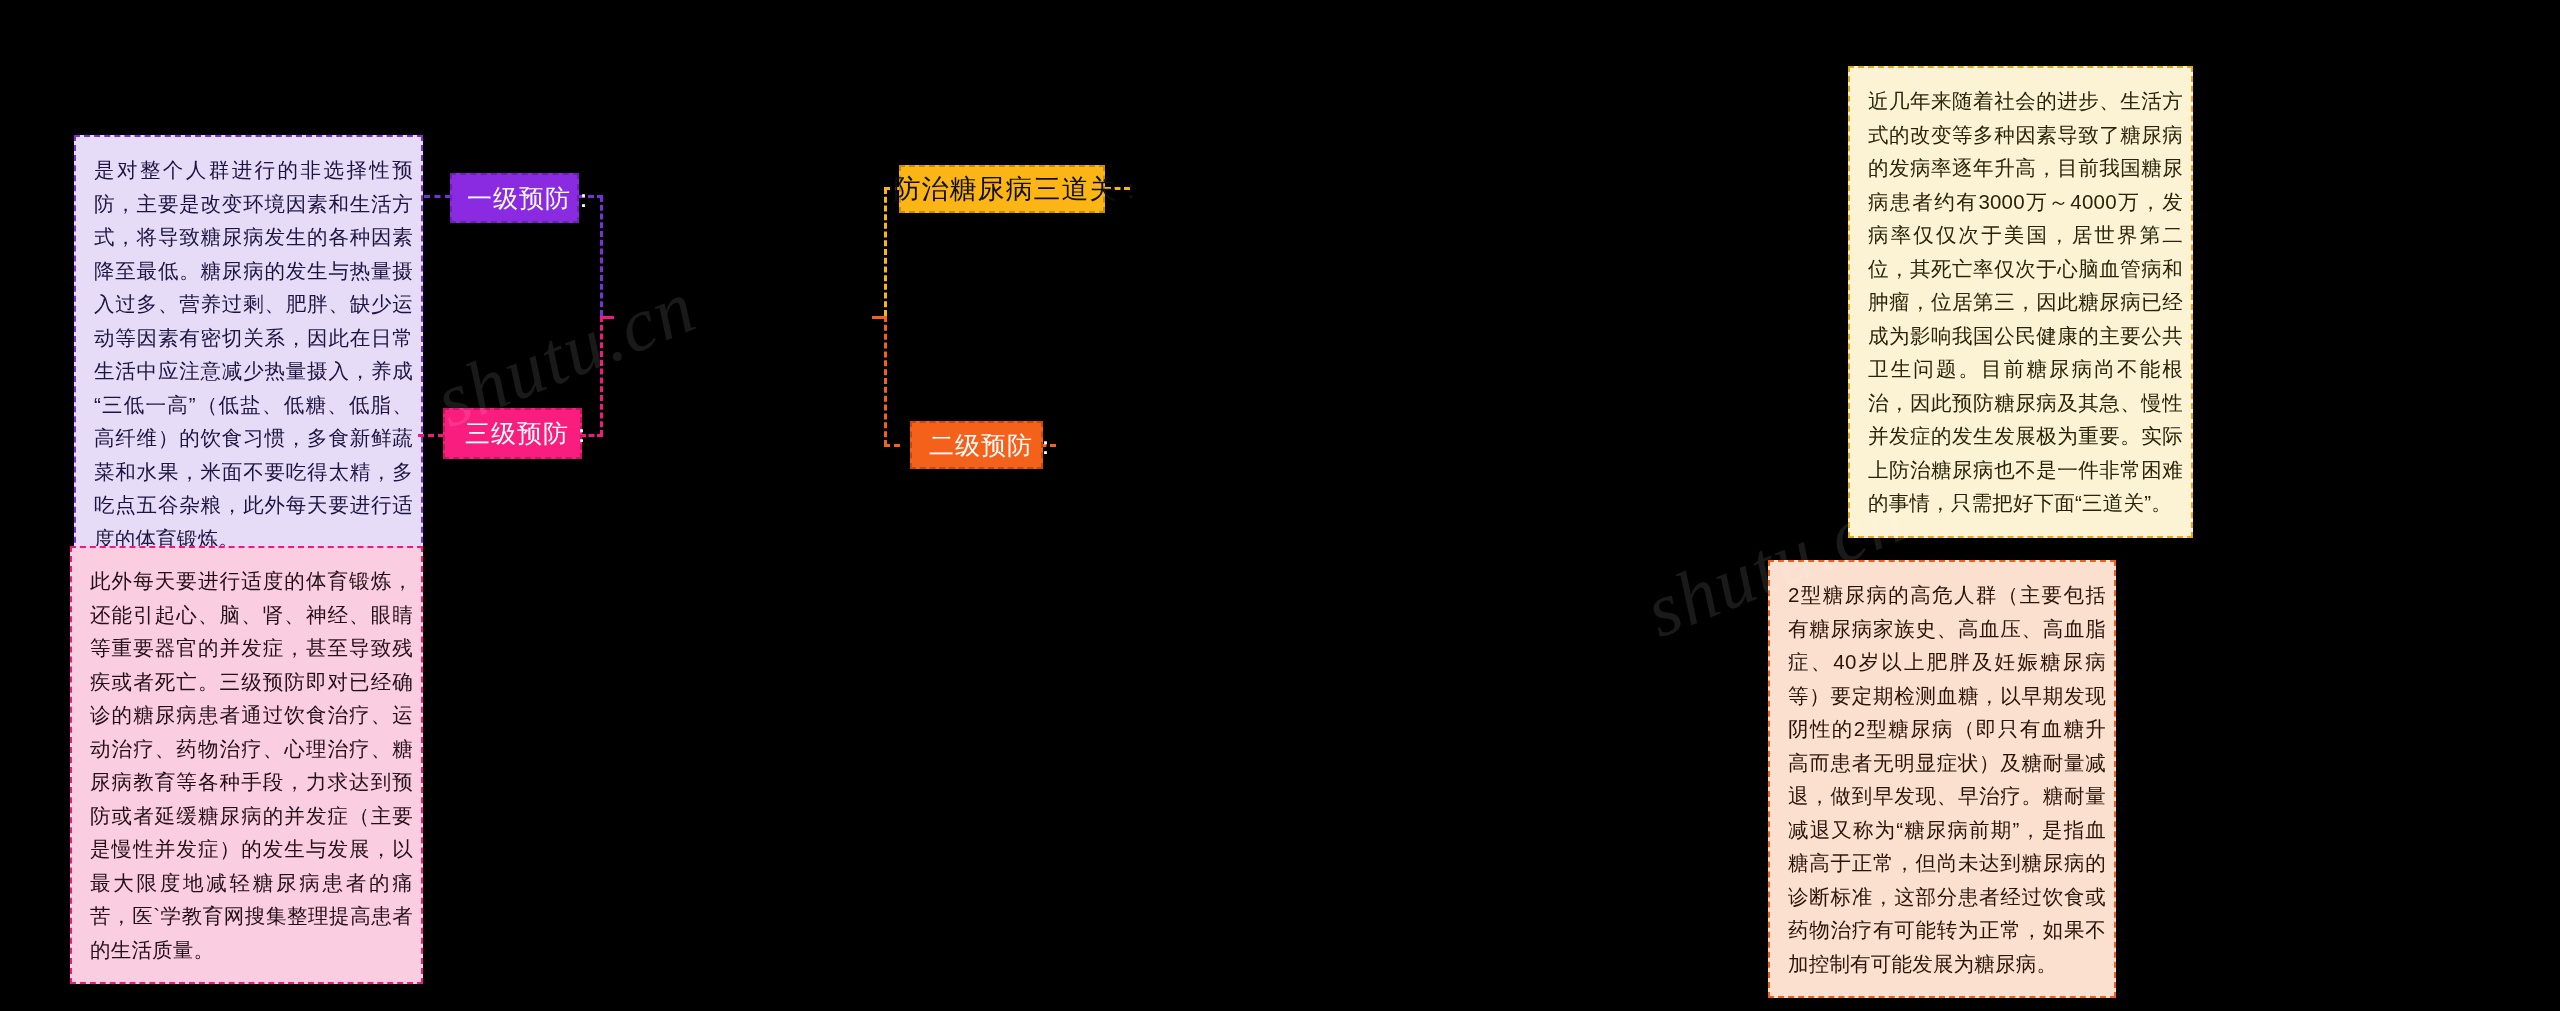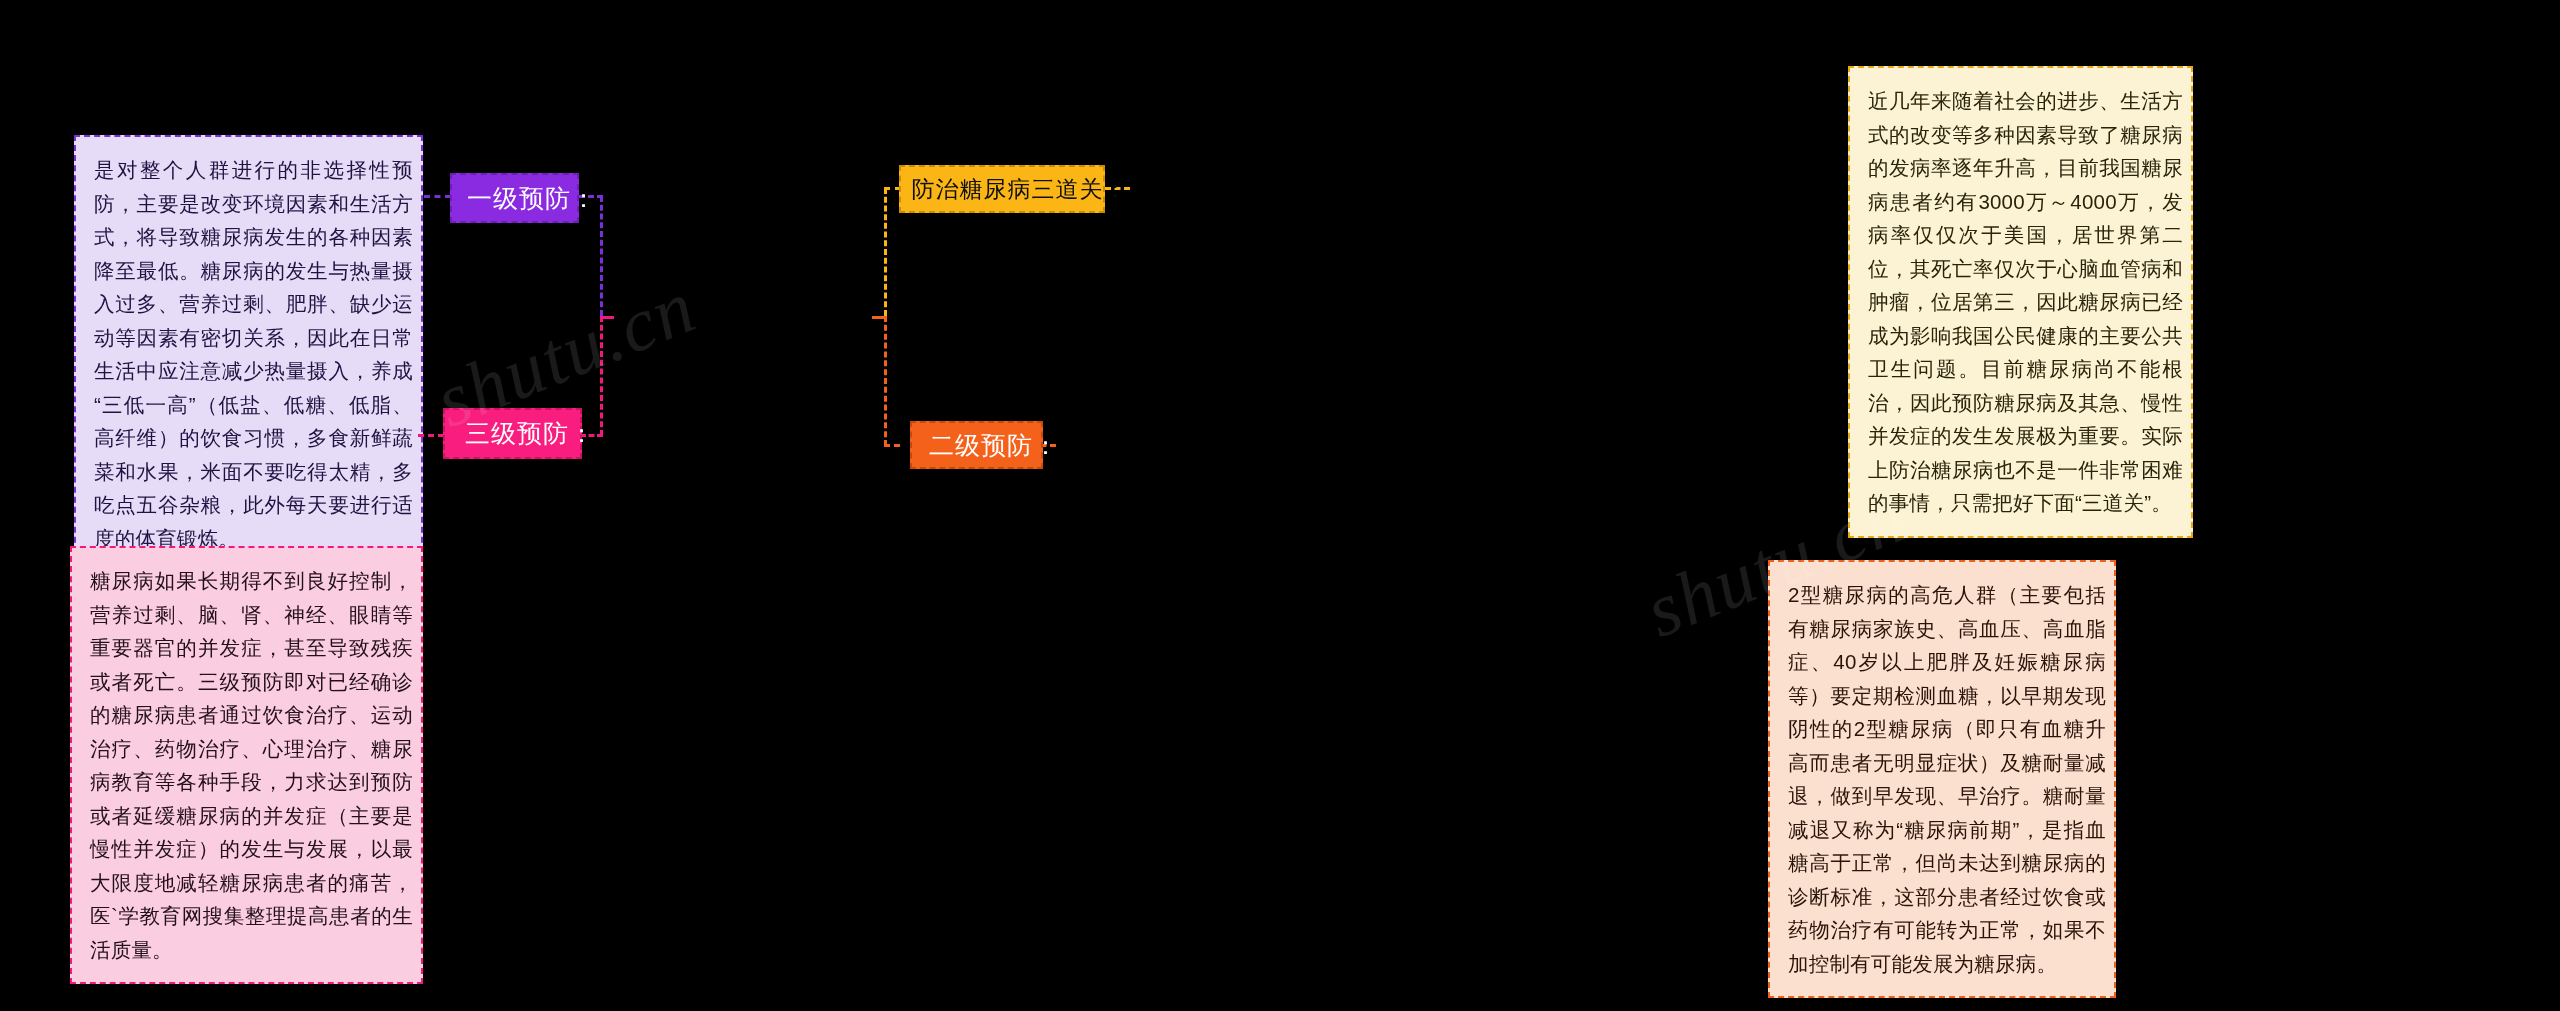--- a/index.html
+++ b/index.html
@@ -92,21 +92,21 @@
     border:2px dashed #c7145f;
     color:#ffffff;
     justify-content:center;
   }
   .node-r1{
     left:899px;top:165px;width:206px;height:48px;
     background:#fbb615;
     border:2px dashed #c98e06;
     color:#101010;
     justify-content:center;
-    font-size:23px;
+    font-size:27px;
   }
   .node-r2{
     left:898px;top:421px;width:133px;height:48px;
     background:#f4611a;
     border:2px dashed #c74a0c;
     color:#ffffff;
     justify-content:center;
     margin-left:12px;
   }
 
@@ -219,17 +219,17 @@
     <span>三级预防：</span>
   </div>
   <div class="node node-r1">
     <span>防治糖尿病三道关：</span>
   </div>
   <div class="node node-r2">
     <span>二级预防：</span>
   </div>
 
   <div class="panel panel-tl">是对整个人群进行的非选择性预防，主要是改变环境因素和生活方式，将导致糖尿病发生的各种因素降至最低。糖尿病的发生与热量摄入过多、营养过剩、肥胖、缺少运动等因素有密切关系，因此在日常生活中应注意减少热量摄入，养成“三低一高”（低盐、低糖、低脂、高纤维）的饮食习惯，多食新鲜蔬菜和水果，米面不要吃得太精，多吃点五谷杂粮，此外每天要进行适度的体育锻炼。</div>
-  <div class="panel panel-bl">糖尿病如果长期得不到良好控制，营养过剩、脑、肾、神经、眼睛等重要器官的并发症，甚至导致残疾或者死亡。三级预防即对已经确诊的糖尿病患者通过饮食治疗、运动治疗、药物治疗、心理治疗、糖尿病教育等各种手段，力求达到预防或者延缓糖尿病的并发症（主要是慢性并发症）的发生与发展，以最大限度地减轻糖尿病患者的痛苦，医`学教育网搜集整理提高患者的生活质量。</div>
+  <div class="panel panel-bl">此外每天要进行适度的体育锻炼，还能引起心、脑、肾、神经、眼睛等重要器官的并发症，甚至导致残疾或者死亡。三级预防即对已经确诊的糖尿病患者通过饮食治疗、运动治疗、药物治疗、心理治疗、糖尿病教育等各种手段，力求达到预防或者延缓糖尿病的并发症（主要是慢性并发症）的发生与发展，以最大限度地减轻糖尿病患者的痛苦，医`学教育网搜集整理提高患者的生活质量。</div>
   <div class="panel panel-tr">近几年来随着社会的进步、生活方式的改变等多种因素导致了糖尿病的发病率逐年升高，目前我国糖尿病患者约有3000万～4000万，发病率仅仅次于美国，居世界第二位，其死亡率仅次于心脑血管病和肿瘤，位居第三，因此糖尿病已经成为影响我国公民健康的主要公共卫生问题。目前糖尿病尚不能根治，因此预防糖尿病及其急、慢性并发症的发生发展极为重要。实际上防治糖尿病也不是一件非常困难的事情，只需把好下面“三道关”。</div>
   <div class="panel panel-br">2型糖尿病的高危人群（主要包括有糖尿病家族史、高血压、高血脂症、40岁以上肥胖及妊娠糖尿病等）要定期检测血糖，以早期发现阴性的2型糖尿病（即只有血糖升高而患者无明显症状）及糖耐量减退，做到早发现、早治疗。糖耐量减退又称为“糖尿病前期”，是指血糖高于正常，但尚未达到糖尿病的诊断标准，这部分患者经过饮食或药物治疗有可能转为正常，如果不加控制有可能发展为糖尿病。</div>
 
 </div>
 
 </body></html>

